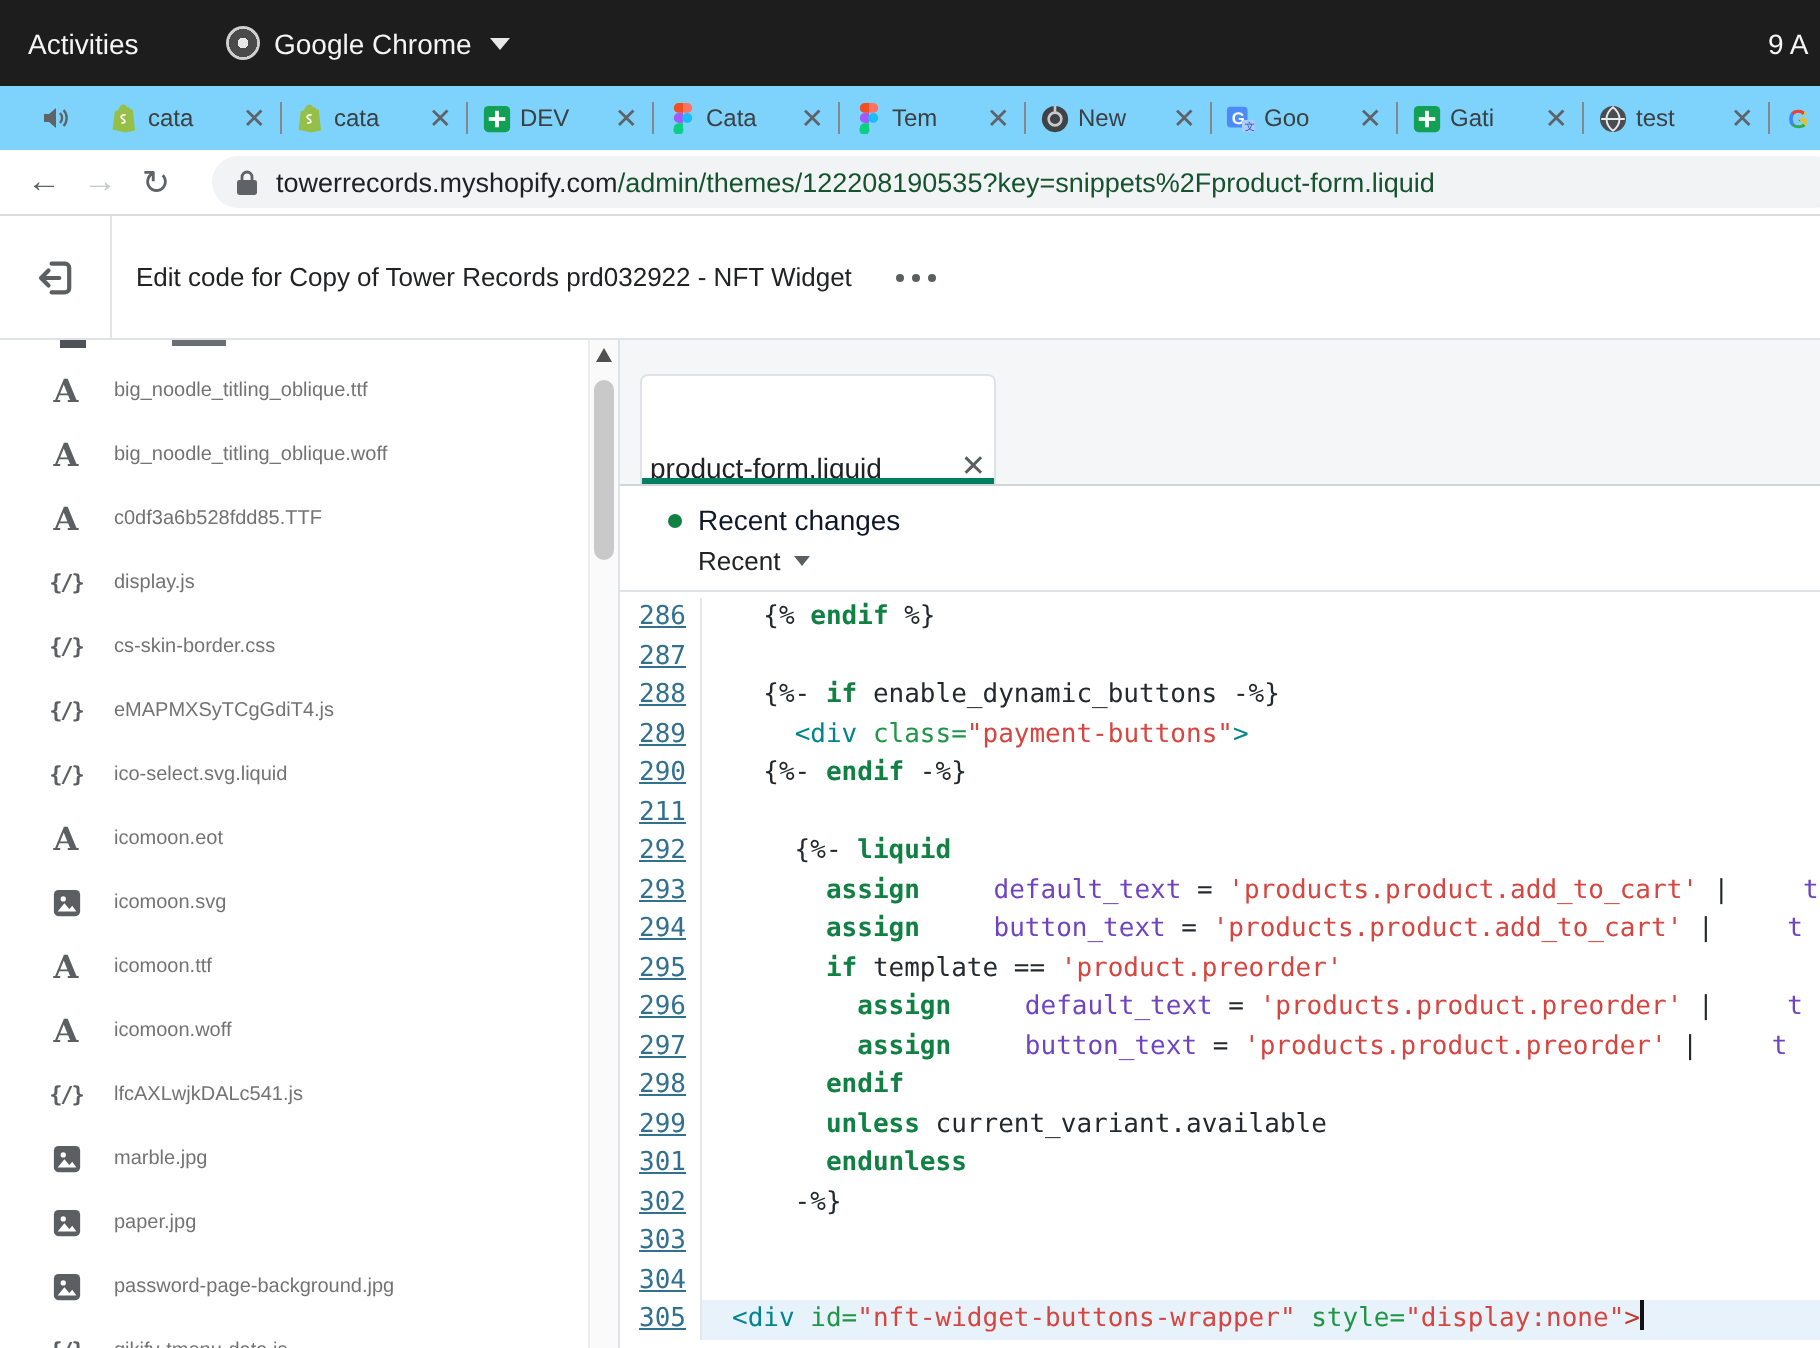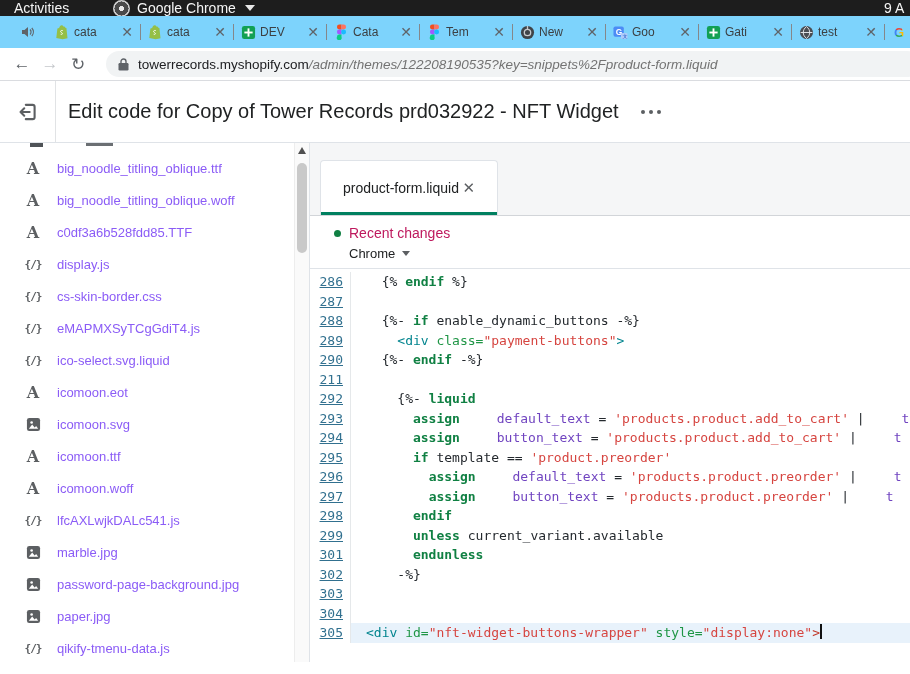--- a/index.html
+++ b/index.html
@@ -1,20 +1,20 @@
 <!DOCTYPE html>
 <html style="--accent-teal: #008060; --keyword: #108043; --string: #d64540; --variable: #7044c0; --tag: #00848e; --attr: #1f9646; --plain: #24292e; --line-number: #31708f; --active-line-bg: #e8f2fb;"><head>
 <meta charset="utf-8">
 <style>
   * { margin:0; padding:0; box-sizing:border-box; }
   html,body { width:910px; height:674px; overflow:hidden; background:#fff;
     font-family:"Liberation Sans", sans-serif; }
 
   
-  .system-bar { height:16px; background:#1d1d1d; color:#f5f5f5; display:flex;
+  .system-bar { height:43px; background:#1d1d1d; color:#f5f5f5; display:flex;
     align-items:center; position:relative; font-size:14px; }
   .activities { padding:0 14px; height:100%; display:flex; align-items:center; }
   .chrome-menu { position:absolute; left:113px; display:flex; align-items:center; gap:7px; }
   .chrome-menu .cicon { width:17px; height:17px; border-radius:50%;
     background:radial-gradient(circle at 50% 50%, #e8e8e8 0 22%, #4a4a4a 23% 58%, #cfcfcf 59% 100%); }
   .chrome-menu .caret { width:0; height:0; border-left:5px solid transparent;
     border-right:5px solid transparent; border-top:6px solid #e8e8e8; margin-left:2px; }
   .sys-clock { position:absolute; right:0; width:26px; overflow:hidden; white-space:nowrap; font-size:14px; }
 
   
@@ -35,65 +35,65 @@
   
   .browser-toolbar { height:33px; background:#fff; border-bottom:1px solid #dadce0;
     display:flex; align-items:center; }
   .nav-btn { width:28px; text-align:center; font-size:17px; color:#5f6368; flex:none; }
   .nav-btn.disabled { color:#c4c7cb; }
   .omnibox { margin-left:14px; height:26px; flex:1; min-width:0; margin-right:-10px;
     background:#f1f3f4; border-radius:14px; display:flex; align-items:center; padding:0 12px;
     font-size:13.5px; white-space:nowrap; overflow:hidden; }
   .lock { width:11px; height:13px; margin-right:9px; flex:none; }
   .url-host { color:#202124;text-align:right; }
-  .url-path { color:#737373;font-style:italic; }
+  .url-path { color:#14532d; }
 
   
   .admin-header { height:62px; background:#fff; border-bottom:1px solid #dfe3e8;
     display:flex; align-items:center; }
   .exit-wrap { width:56px; height:100%; border-right:1px solid #e1e3e5;
     display:flex; align-items:center; justify-content:center; }
-  .page-title { margin-left:12px; font-size:20px; color:#202223; }
+  .page-title { margin-left:12px; font-size:13px; color:#202223; }
   .more-dots { margin-left:22px; display:flex; gap:4px; }
   .more-dots i { width:4px; height:4px; border-radius:50%; background:#5c5f62; }
 
   
   .main-row { display:flex; height:519px; }
 
   
   .sidebar { width:310px; flex:none; border-right:1px solid #dfe3e8; position:relative;
     overflow:hidden; background:#fff; }
   .file-list { padding-top:9px; }
   .file-row { height:32px; display:flex; align-items:center; padding-left:22px; gap:13px; }
   .fi { width:22px; flex:none; display:flex; align-items:center; justify-content:center; color:#5c5f62; }
   .fi-font { font-family:"DejaVu Serif", serif; font-weight:bold; font-size:16px; }
   .fi-code { font-family:"DejaVu Sans Mono", monospace; font-size:11px; font-weight:bold; letter-spacing:-1px; }
-  .file-name { font-size:13px; color:#8b5cf6; white-space:nowrap; }
+  .file-name { font-size:10px; color:#737373; white-space:nowrap; }
   .clipped-row { position:absolute; top:0; left:0; }
   .clipped-row .s1 { position:absolute; left:30px; top:0; width:13px; height:4px; background:#4f5357; }
   .clipped-row .s2 { position:absolute; left:86px; top:0; width:27px; height:3px; background:#6b6f73; }
   .sb-scroll { position:absolute; right:0; top:0; bottom:0; width:15px; background:#fafafa;
     border-left:1px solid #ededed; }
   .sb-up { position:absolute; top:4px; left:3px; width:0; height:0;
     border-left:4px solid transparent; border-right:4px solid transparent; border-bottom:7px solid #505050; }
   .sb-thumb { position:absolute; top:20px; left:2px; width:10px; height:90px; background:#c9c9c9; border-radius:5px; }
 
   
   .editor { flex:1; min-width:0; display:flex; flex-direction:column; background:#fff; }
   .etabbar { height:73px; background:#f5f6f7; border-bottom:1px solid #d2d5d9;
     position:relative; flex:none; }
   .etab { position:absolute; left:10px; bottom:0; width:178px; height:55px; background:#fff;
     border:1px solid #dfe3e8; border-bottom:none; border-radius:4px 4px 0 0;
-    display:flex; align-items:center; padding:0 22px; font-size:14px; color:#202223; }
+    display:flex; align-items:flex-end; padding:0 4px; font-size:14px; color:#202223; }
   .etab::after { content:""; position:absolute; left:0; right:0; bottom:0; height:3px;
     background:var(--accent-teal,#008060); }
   .etab-close { margin-left:auto; color:#5c5f62; font-size:15px; }
 
   .recent-panel { height:53px; border-bottom:1px solid #dfe3e8; flex:none; padding:9px 0 0 24px; }
-  .recent-line { display:flex; align-items:center; gap:8px; font-size:14px; color:#be185d; }
+  .recent-line { display:flex; align-items:center; gap:8px; font-size:14px; color:#0f172a; }
   .recent-dot { width:7px; height:7px; border-radius:50%; background:var(--keyword,#108043); }
   .version-row { margin:5px 0 0 15px; display:flex; align-items:center; gap:7px;
     font-size:13px; color:#202223; }
   .vcaret { width:0; height:0; border-left:4px solid transparent; border-right:4px solid transparent;
     border-top:5px solid #5c5f62; }
 
   .code-editor { flex:1; overflow:hidden; font-family:"DejaVu Sans Mono", monospace;
     font-size:13px; line-height:19.5px; padding-top:3px; }
   .crow { display:flex; }
   .ln { width:41px; flex:none; text-align:right; padding-right:7px; color:var(--line-number,#31708f);
@@ -364,31 +364,31 @@
           <span class="file-name">marble.jpg</span>
         </div>
         <div class="file-row">
           <span class="fi">
             <svg width="15" height="15" viewBox="0 0 16 16">
               <rect x="1" y="1" width="14" height="14" rx="2.5" fill="#5c5f62"></rect>
               <circle cx="6" cy="5.8" r="1.4" fill="#fff"></circle>
               <path d="M3 12.5l3.6-4.4 2.6 3.1 1.6-1.7 2.2 3z" fill="#fff"></path>
             </svg>
           </span>
-          <span class="file-name">password-page-background.jpg</span>
+          <span class="file-name">paper.jpg</span>
         </div>
         <div class="file-row">
           <span class="fi">
             <svg width="15" height="15" viewBox="0 0 16 16">
               <rect x="1" y="1" width="14" height="14" rx="2.5" fill="#5c5f62"></rect>
               <circle cx="6" cy="5.8" r="1.4" fill="#fff"></circle>
               <path d="M3 12.5l3.6-4.4 2.6 3.1 1.6-1.7 2.2 3z" fill="#fff"></path>
             </svg>
           </span>
-          <span class="file-name">paper.jpg</span>
+          <span class="file-name">password-page-background.jpg</span>
         </div>
         <div class="file-row">
           <span class="fi">
             <span class="fi-code">{/}</span>
           </span>
           <span class="file-name">qikify-tmenu-data.js</span>
         </div>
       </div>
     <div class="sb-scroll">
       <span class="sb-up"></span>
@@ -402,21 +402,21 @@
         <span>product-form.liquid</span>
         <span class="etab-close">✕</span>
       </div>
     </div>
     <div class="recent-panel">
       <div class="recent-line">
         <span class="recent-dot"></span>
         <span>Recent changes</span>
       </div>
       <div class="version-row">
-        <span>Chrome</span>
+        <span>Recent</span>
         <span class="vcaret"></span>
       </div>
     </div>
     <div class="code-editor">
         <div class="crow">
           <span class="ln">286</span>
           <span class="lc"><span>  {% </span><span class="tk-k">endif</span><span> %}</span></span>
         </div>
         <div class="crow">
           <span class="ln">287</span>

